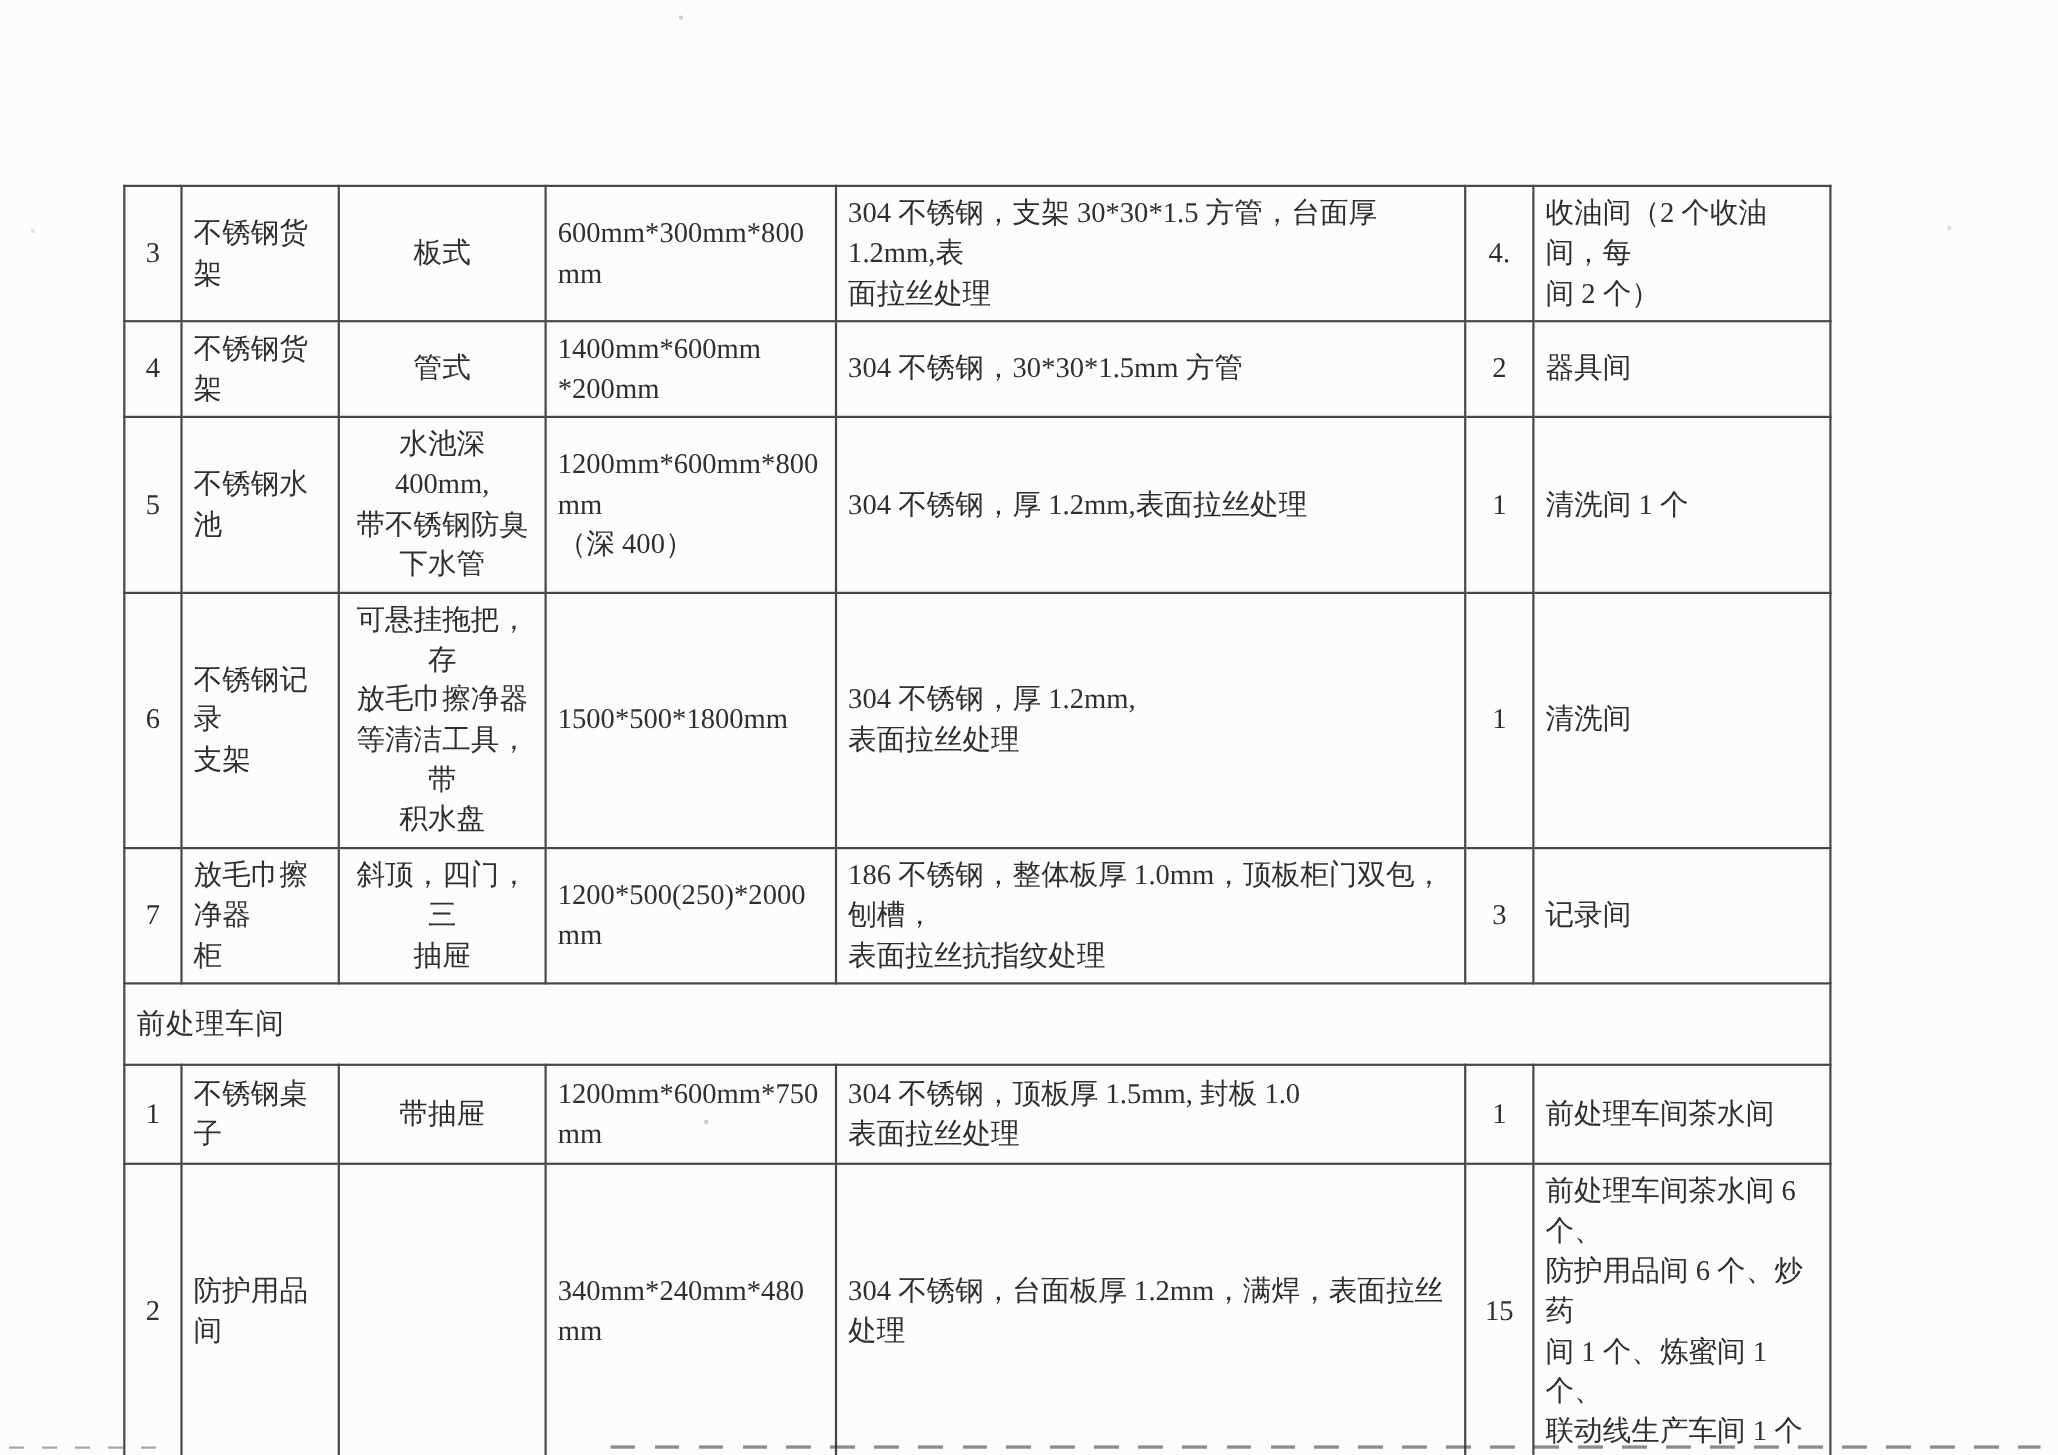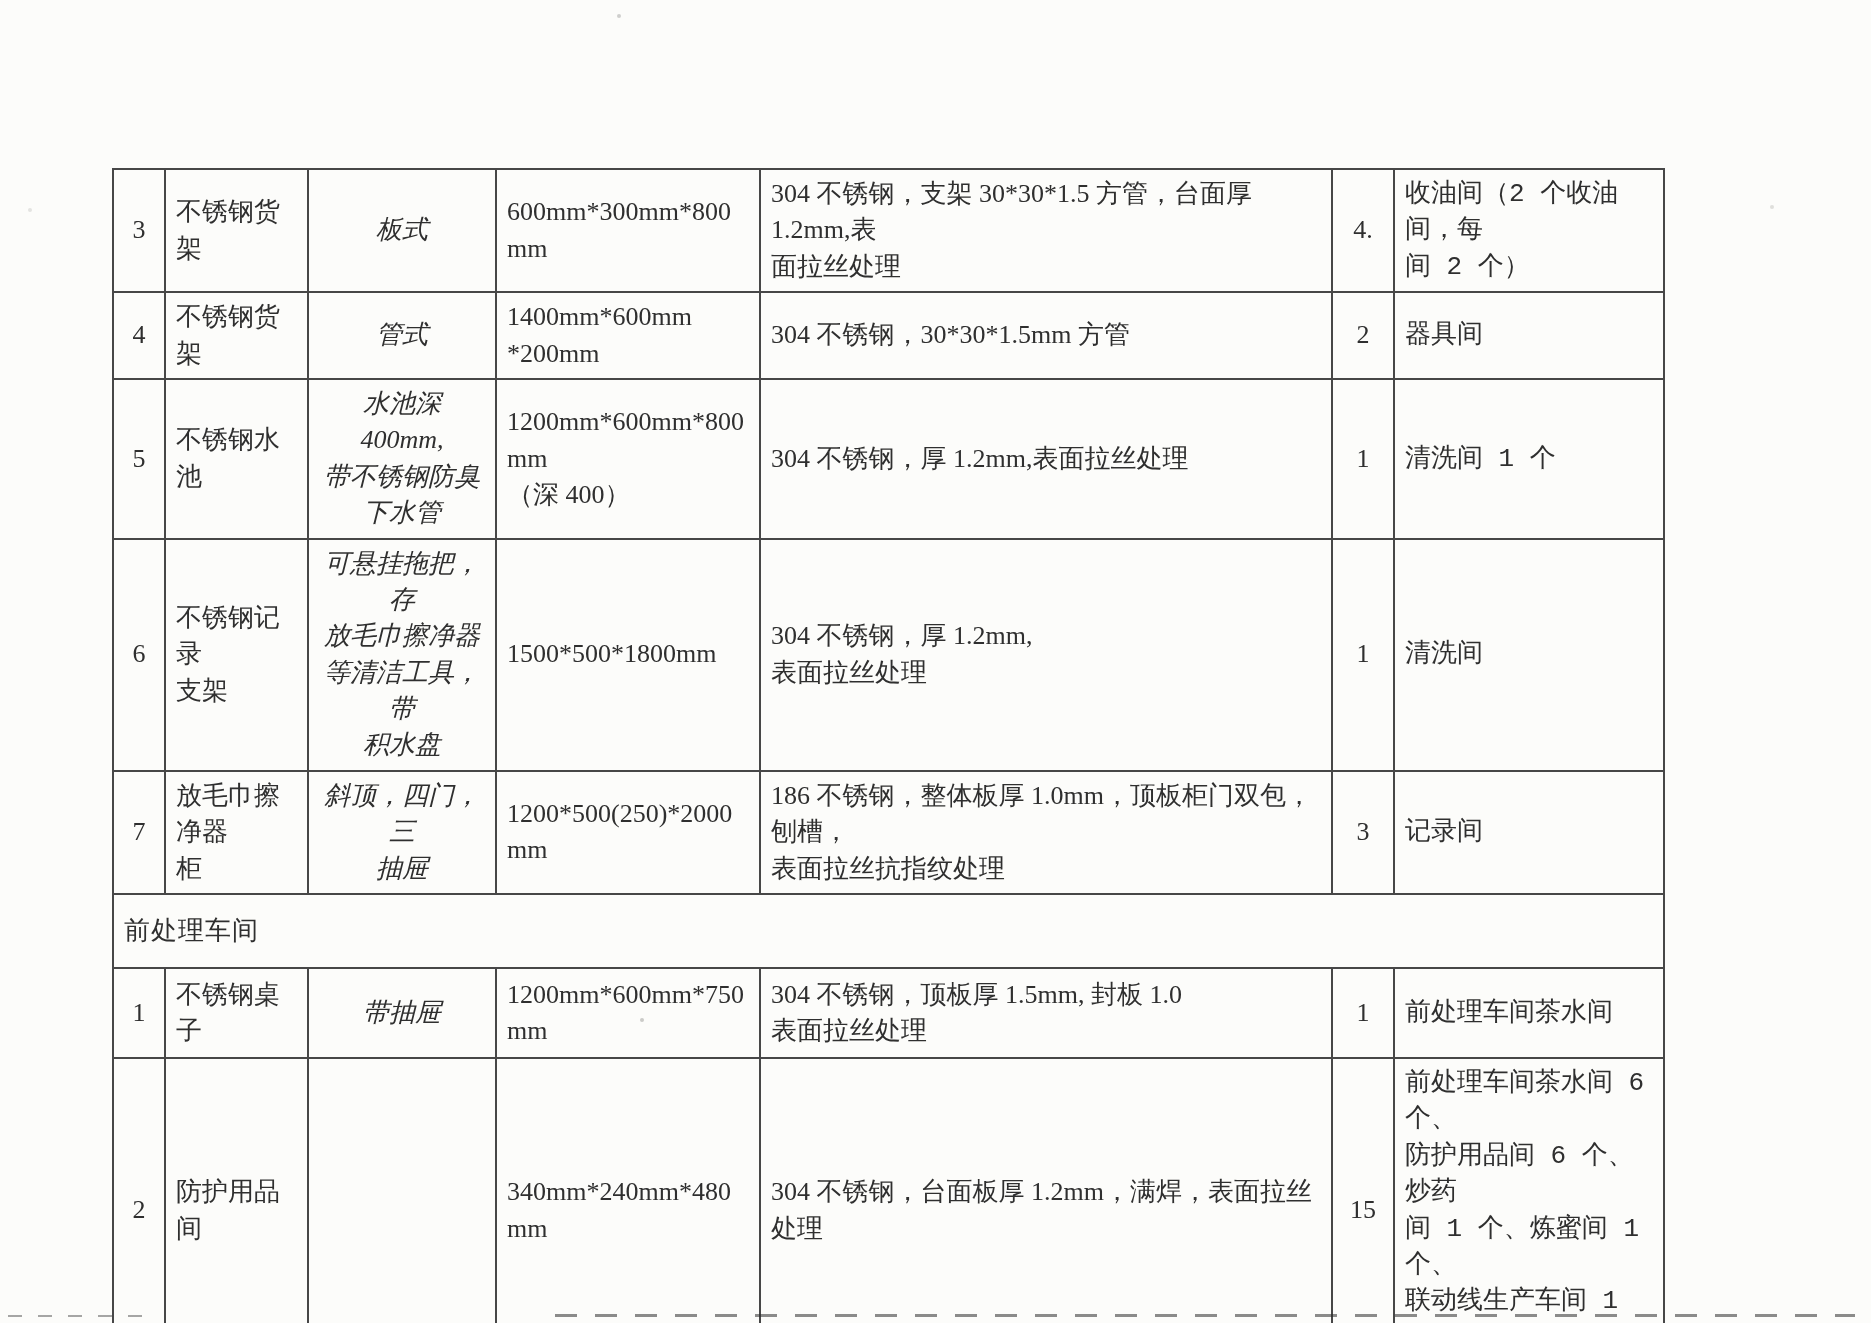--- a/index.html
+++ b/index.html
@@ -27,25 +27,25 @@
     vertical-align: middle;
     font-size: 26px;
     line-height: 1.4;
     white-space: pre-line;
     padding: 6px 10px;
     color: #2f2f2f;
     word-break: break-word;
   }
   td.c0 { text-align: center; padding: 0 2px; }
   td.c1 { text-align: left; padding-left: 14px; }
-  td.c2 { text-align: center; line-height: 1.33; padding: 4px 6px; font-style: italic; }
+  td.c2 { text-align: center; line-height: 1.33; padding: 4px 6px; }
   td.c3 { text-align: left; padding-left: 16px; }
   td.c4 { text-align: left; padding-left: 18px; }
   td.c5 { text-align: center; padding: 0 2px; }
-  td.c6 { text-align: left; padding-left: 14px; padding-right: 8px; font-family: Liberation Mono, monospace; }
+  td.c6 { text-align: left; padding-left: 14px; padding-right: 8px; }
   td.section-header {
     text-align: left;
     padding-left: 26px;
     letter-spacing: 1px;
   }
   .scan-edge {
     position: absolute;
     left: 555px; top: 1314px;
     width: 1300px; height: 3px;
     background: repeating-linear-gradient(90deg,

